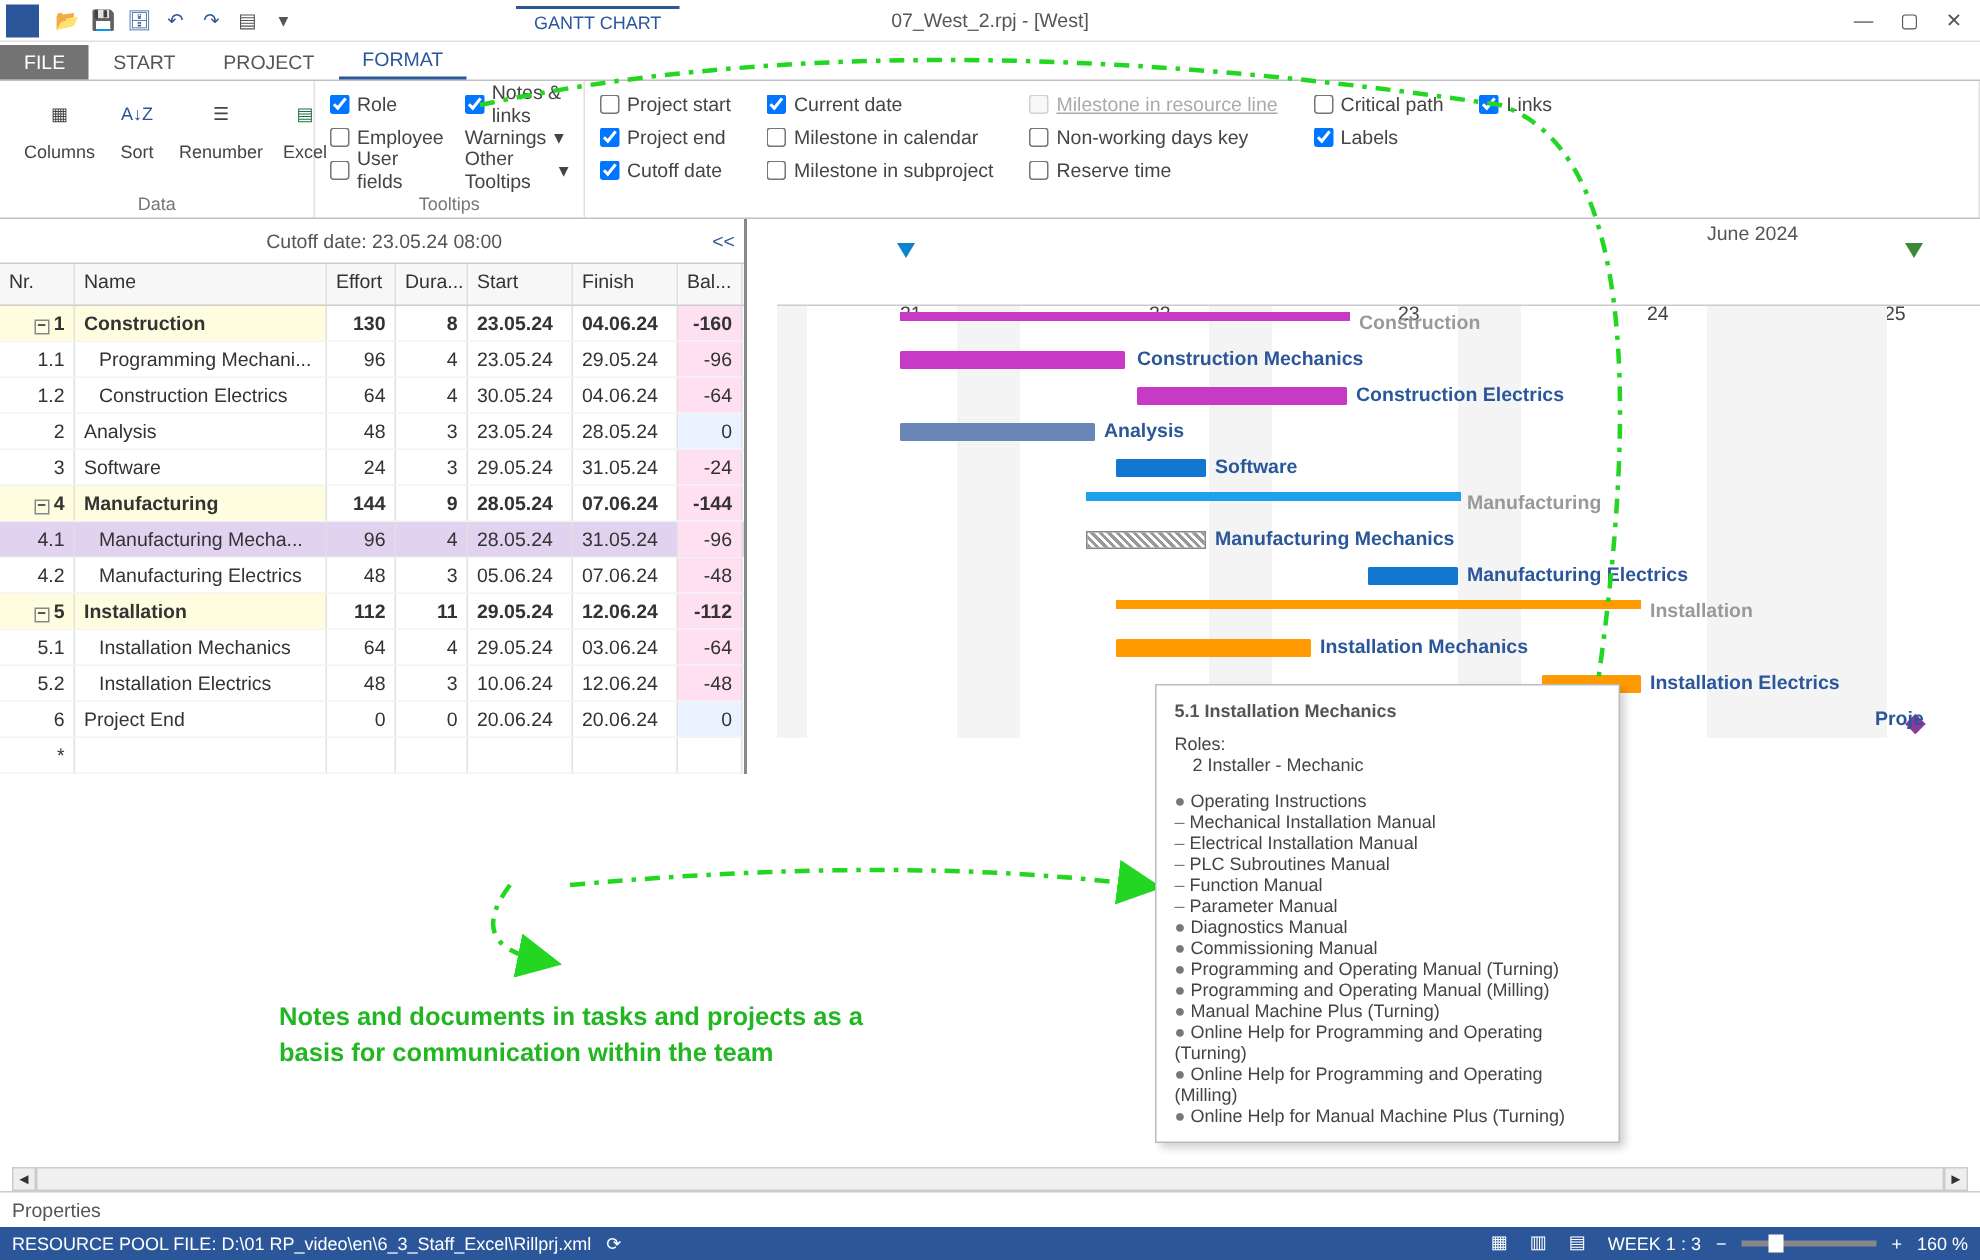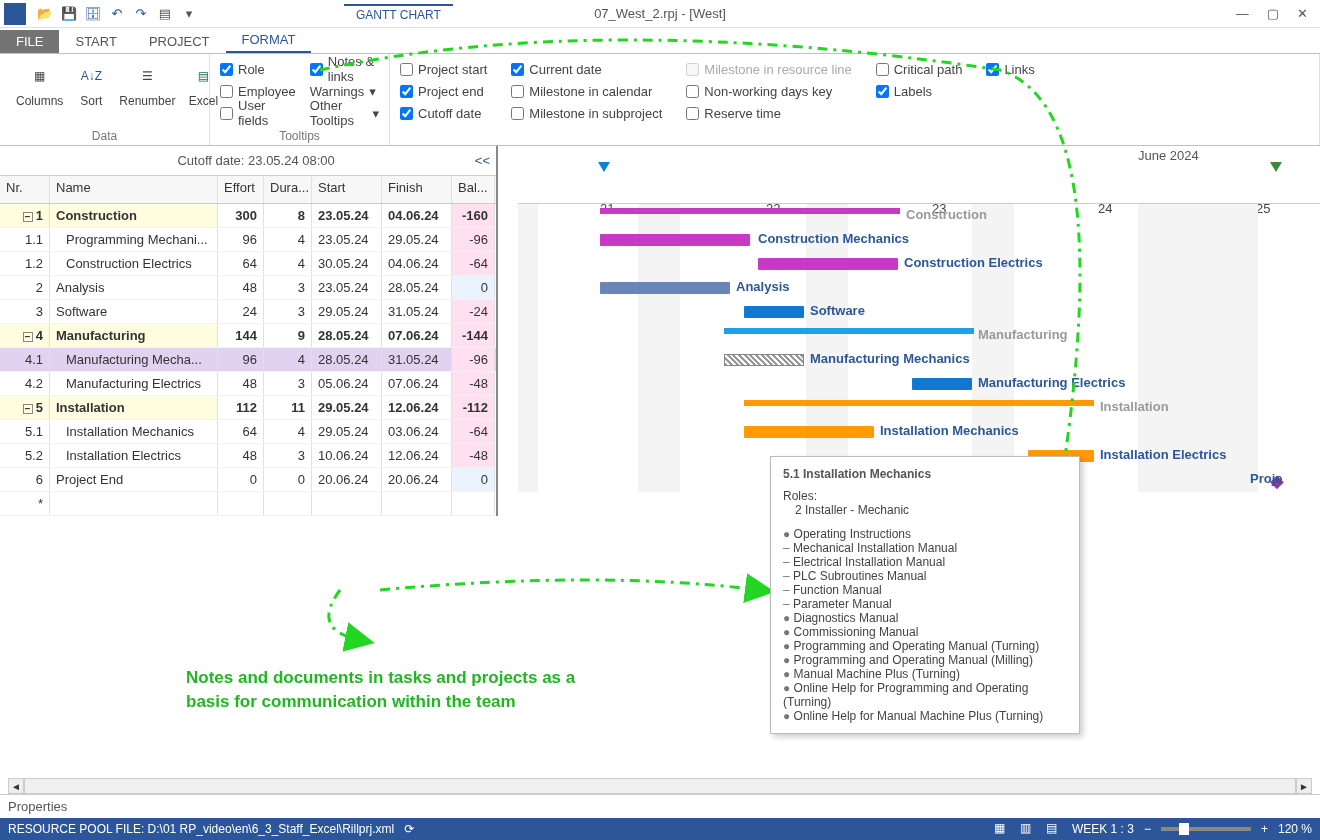--- a/index.html
+++ b/index.html
@@ -15,21 +15,21 @@
   .tabbar .tab { padding: 4px 16px; font-size: 13px; color: #555; cursor: pointer; }
   .tabbar .tab.file { background: #737373; color: #fff; }
   .tabbar .tab.active { color: #2b579a; border-bottom: 2px solid #2b579a; }
   .ribbon { height: 92px; background: #fff; border-bottom: 1px solid #c0c0c0; display: flex; }
   .rgroup { border-right: 1px solid #e0e0e0; padding: 4px 10px 2px 10px; display: flex; flex-direction: column; justify-content: space-between; }
   .rgroup .label { text-align: center; font-size: 12px; color: #777; padding-top: 2px; }
   .big-btn { display: inline-flex; flex-direction: column; align-items: center; gap: 2px; padding: 2px 6px; font-size: 12px; color: #444; cursor: pointer; }
   .big-icon { width: 32px; height: 32px; display: flex; align-items: center; justify-content: center; }
   .chk { display: flex; align-items: center; gap: 5px; font-size: 13px; color: #444; height: 22px; }
   .chk input { margin: 0; }
-  .chk.dis { color: #aaa; }
+  .chk.dis { color: #aaa; text-decoration: underline; }
   .cols { display: flex; flex-direction: column; }
   .rowflex { display: flex; }
   .content { display: flex; position: relative; gap: 20px; }
   .left { width: 498px; border-right: 2px solid #888; }
   .cutoff-row { height: 30px; display: flex; align-items: center; justify-content: flex-end; padding-right: 6px; border-bottom: 1px solid #ccc; color: #555; gap: 140px; }
   .grid-head { display: flex; background: #f7f7f7; border-bottom: 1px solid #ccc; height: 28px; font-size: 13px; color: #333; }
   .grid-head div, .grid-row div { border-right: 1px solid #e0e0e0; padding: 4px 6px; overflow: hidden; white-space: nowrap; }
   .c-nr { width: 50px; text-align: right; }
   .c-name { width: 168px; }
   .c-eff { width: 46px; text-align: right; }
@@ -232,21 +232,21 @@
       <div class="c-eff" style="text-align:left;">Effort</div>
       <div class="c-dur" style="text-align:center;">Dura...</div>
       <div class="c-start">Start</div>
       <div class="c-fin">Finish</div>
       <div class="c-bal" style="text-align:left;">Bal...</div>
     </div>
     <div id="grid-body">
         <div class="grid-row bold">
           <div class="c-nr"><span class="exp">−</span>1</div>
           <div class="c-name">Construction</div>
-          <div class="c-eff">300</div>
+          <div class="c-eff">130</div>
           <div class="c-dur">8</div>
           <div class="c-start">23.05.24</div>
           <div class="c-fin">04.06.24</div>
           <div class="c-bal bal-neg">-160</div>
         </div>
         <div class="grid-row">
           <div class="c-nr">1.1</div>
           <div class="c-name ind1">Programming Mechani...</div>
           <div class="c-eff">96</div>
           <div class="c-dur">4</div>
@@ -439,20 +439,21 @@
       <li class="dash">Electrical Installation Manual</li>
       <li class="dash">PLC Subroutines Manual</li>
       <li class="dash">Function Manual</li>
       <li class="dash">Parameter Manual</li>
       <li>Diagnostics Manual</li>
       <li>Commissioning Manual</li>
       <li>Programming and Operating Manual (Turning)</li>
       <li>Programming and Operating Manual (Milling)</li>
       <li>Manual Machine Plus (Turning)</li>
       <li>Online Help for Programming and Operating (Turning)</li>
+      <li>Online Help for Programming and Operating (Milling)</li>
       <li>Online Help for Manual Machine Plus (Turning)</li>
     </ul>
 </div>
 
 <svg class="arrow" style="left:300px; top:30px; width:800px; height:640px;">
   <defs>
       <marker id="ah" viewBox="0 0 10 10" refX="5" refY="5" markerWidth="10" markerHeight="10" orient="auto">
         <path d="M0,0 L10,5 L0,10 z" fill="#22d622"></path>
       </marker>
     </defs>
@@ -480,15 +481,15 @@
   <div class="sright">
     <span class="sicon">▦</span>
     <span class="sicon">▥</span>
     <span class="sicon">▤</span>
     <span>WEEK 1 : 3</span>
     <span>−</span>
     <span class="zoom-slider">
         <span class="thumb"></span>
       </span>
     <span>+</span>
-    <span>120 %</span>
+    <span>160 %</span>
   </div>
 </div>
 
 </body></html>

